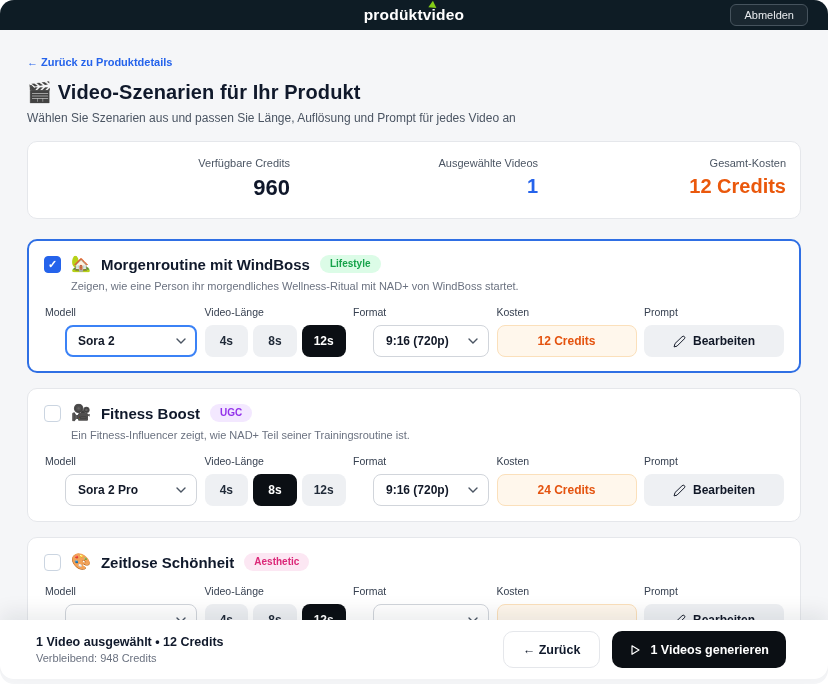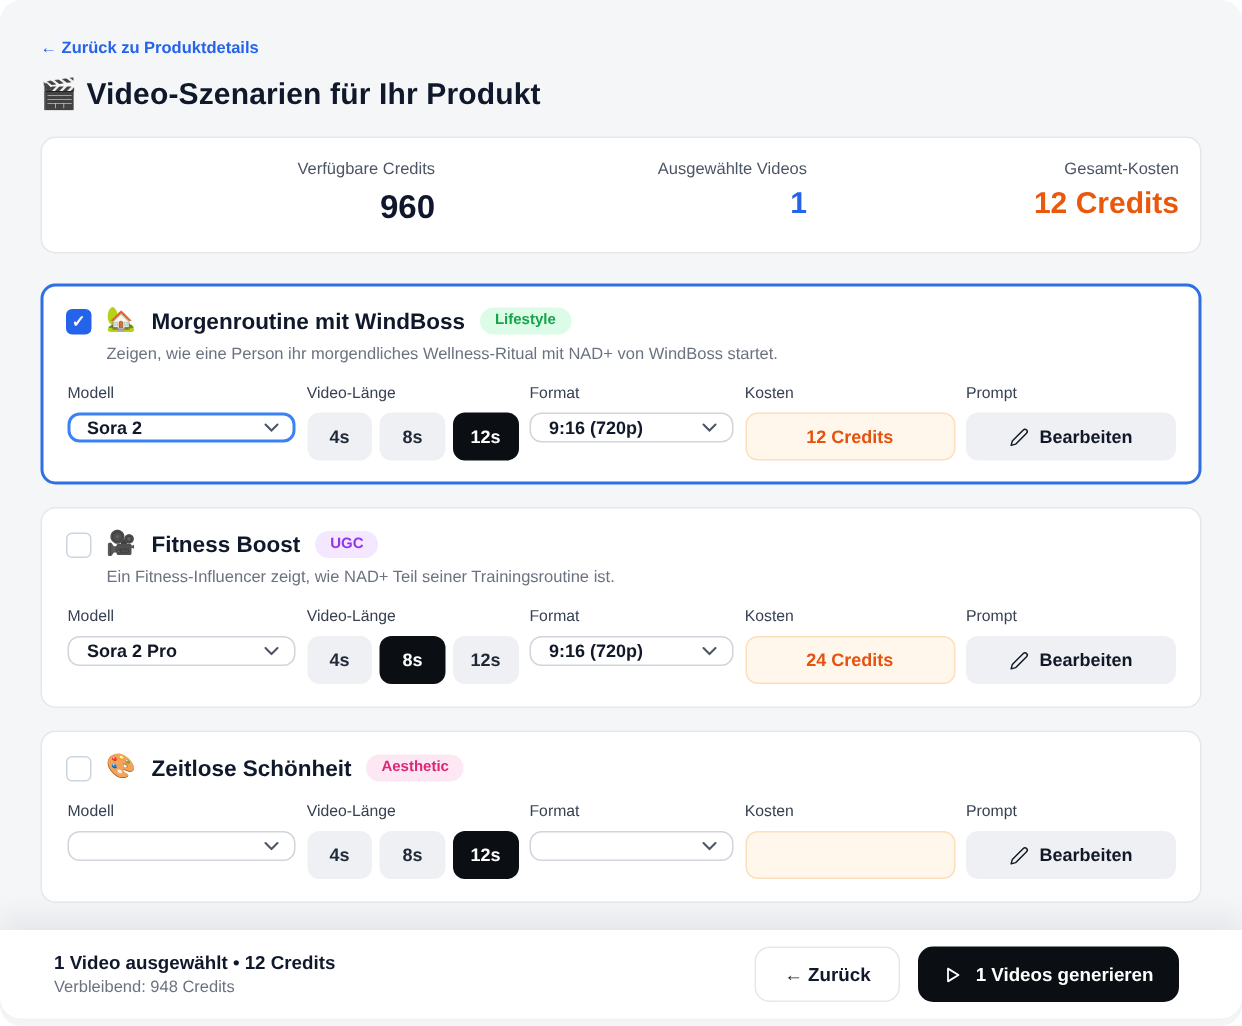--- a/index.html
+++ b/index.html
@@ -72,23 +72,23 @@
   .card-desc { margin:7px 0 0 27px; font-size:11px; color:#6b7280; }
 
   .controls { margin-top:14px; margin-left:1px; display:flex; justify-content:space-between; }
   .f-col.model  { width:152px; }
   .f-col.length { width:141px; }
   .f-col.format { width:136px; }
   .f-col.cost   { width:140px; }
   .f-col.prompt { width:140px; }
   .f-label { font-size:10.5px; color:#374151; margin-bottom:7px; }
   .select {
-    height:20px; background:#fff; border:1px solid #d1d5db; border-radius:8px;
+    height:32px; background:#fff; border:1px solid #d1d5db; border-radius:8px;
     display:flex; align-items:center; justify-content:space-between;
-    padding:0 10px 0 12px; font-size:12px; font-weight:600; color:#111827; cursor:pointer;
+    padding:0 10px 0 12px; font-size:12px; font-weight:600; color:#111827; cursor:pointer;margin-left:20px;
   }
   .select.focused { border:2px solid #3b82f6; padding:0 9px 0 11px; }
   .chev { width:10px; height:6px; flex:none; }
   .len-group { display:flex; gap:5px; }
   .len-btn {
     flex:1; height:32px; border-radius:8px; background:#eef0f3; border:none;
     font-size:12px; font-weight:600; color:#1f2937; cursor:pointer;
     display:flex; align-items:center; justify-content:center; font-family:inherit;
   }
   .len-btn.on { background:#0b0f14; color:#ffffff; }
@@ -124,24 +124,32 @@
     display:flex; align-items:center; gap:9px; font-size:12.5px; font-weight:700;
     color:#ffffff; cursor:pointer; font-family:inherit;
   }
   .play-icon { width:12px; height:12px; }
 </style>
 </head>
 <body>
 
 <div class="page">
 
+  <div class="topbar">
+    <div class="logo">
+      <span>prodüktvideo</span>
+      <span class="logo-accent"></span>
+    </div>
+    <button class="logout-btn">Abmelden</button>
+  </div>
 
   <div class="main">
     <a class="back-link">← Zurück zu Produktdetails</a>
     <div class="page-title">🎬 Video-Szenarien für Ihr Produkt</div>
+    <div class="page-subtitle">Wählen Sie Szenarien aus und passen Sie Länge, Auflösung und Prompt für jedes Video an</div>
 
     
     <div class="summary">
       <div>
         <div class="sum-label">Verfügbare Credits</div>
         <div class="sum-value">960</div>
       </div>
       <div>
         <div class="sum-label">Ausgewählte Videos</div>
         <div class="sum-value blue">1</div>

